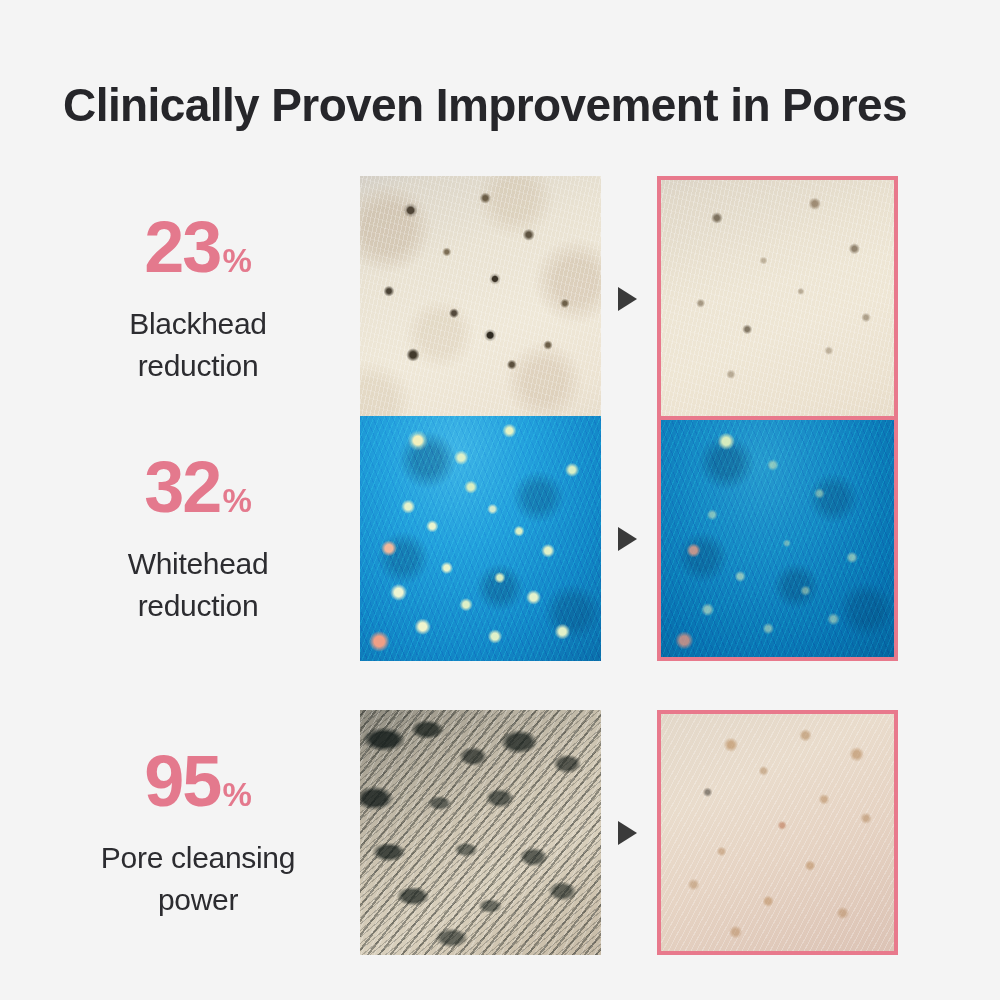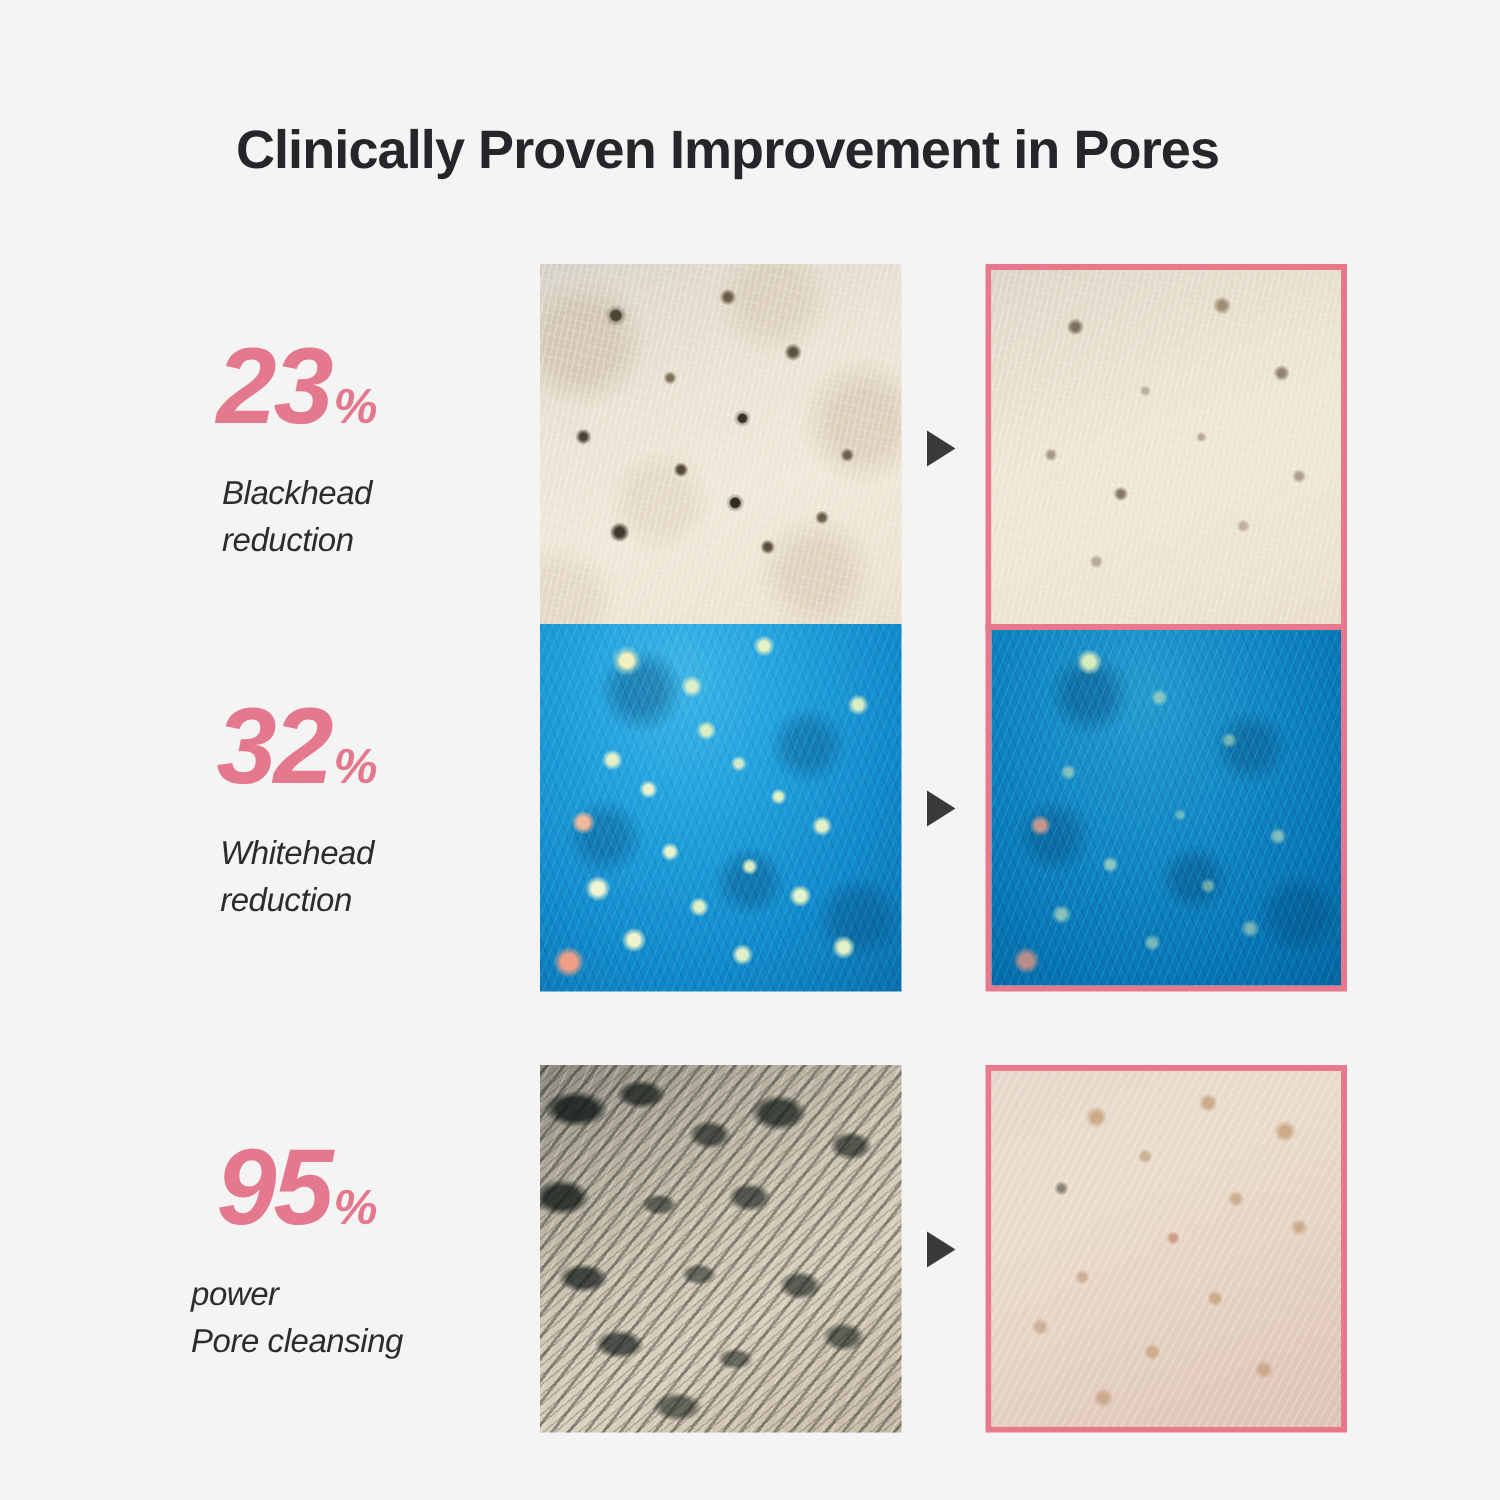--- a/index.html
+++ b/index.html
@@ -22,34 +22,33 @@
     background: #f4f4f4;
   }
 
   
   .title {
     position: absolute;
     top: 78px;
     left: 0;
     width: 970px;
     text-align: center;
-    font-size: 36px;
+    font-size: 46px;
     font-weight: bold;
     letter-spacing: -0.6px;
     color: #26262a;
     line-height: 1.2;
   }
 
   
   .row {
     position: absolute;
     left: 0;
     width: 1000px;
     height: 245px;
-    font-style: italic;
   }
   .row-1 { top: 176px; }
   .row-2 { top: 416px; }
   .row-3 { top: 710px; }
 
   
   .stat {
     position: absolute;
     left: 78px;
     top: 0;
@@ -72,23 +71,23 @@
     font-weight: bold;
     letter-spacing: -2px;
   }
   .stat-percent {
     font-size: 33px;
     font-weight: bold;
     margin-left: 2px;
   }
   .stat-label {
     margin-top: 20px;
-    font-size: 22px;
+    font-size: 30px;
     color: #2c2c30;
-    text-align: left;
+    text-align: center;
     line-height: 1.38;
     letter-spacing: -0.3px;
   }
 
   
   .panel {
     position: absolute;
     top: 0;
     width: 241px;
     height: 245px;
@@ -432,22 +431,22 @@
   </div>
 
   <div class="row row-3">
 
     <div class="stat">
       <div class="stat-number-wrap">
         <span class="stat-number">95</span>
         <span class="stat-percent">%</span>
       </div>
       <div class="stat-label">
+        <div>Pore cleansing</div>
         <div>power</div>
-        <div>Pore cleansing</div>
       </div>
     </div>
 
     <div class="panel panel-before">
       <div class="panel-inner">
         <div class="debris-base"></div>
         <div class="debris-streaks"></div>
         <div class="debris-blobs"></div>
       </div>
     </div>

